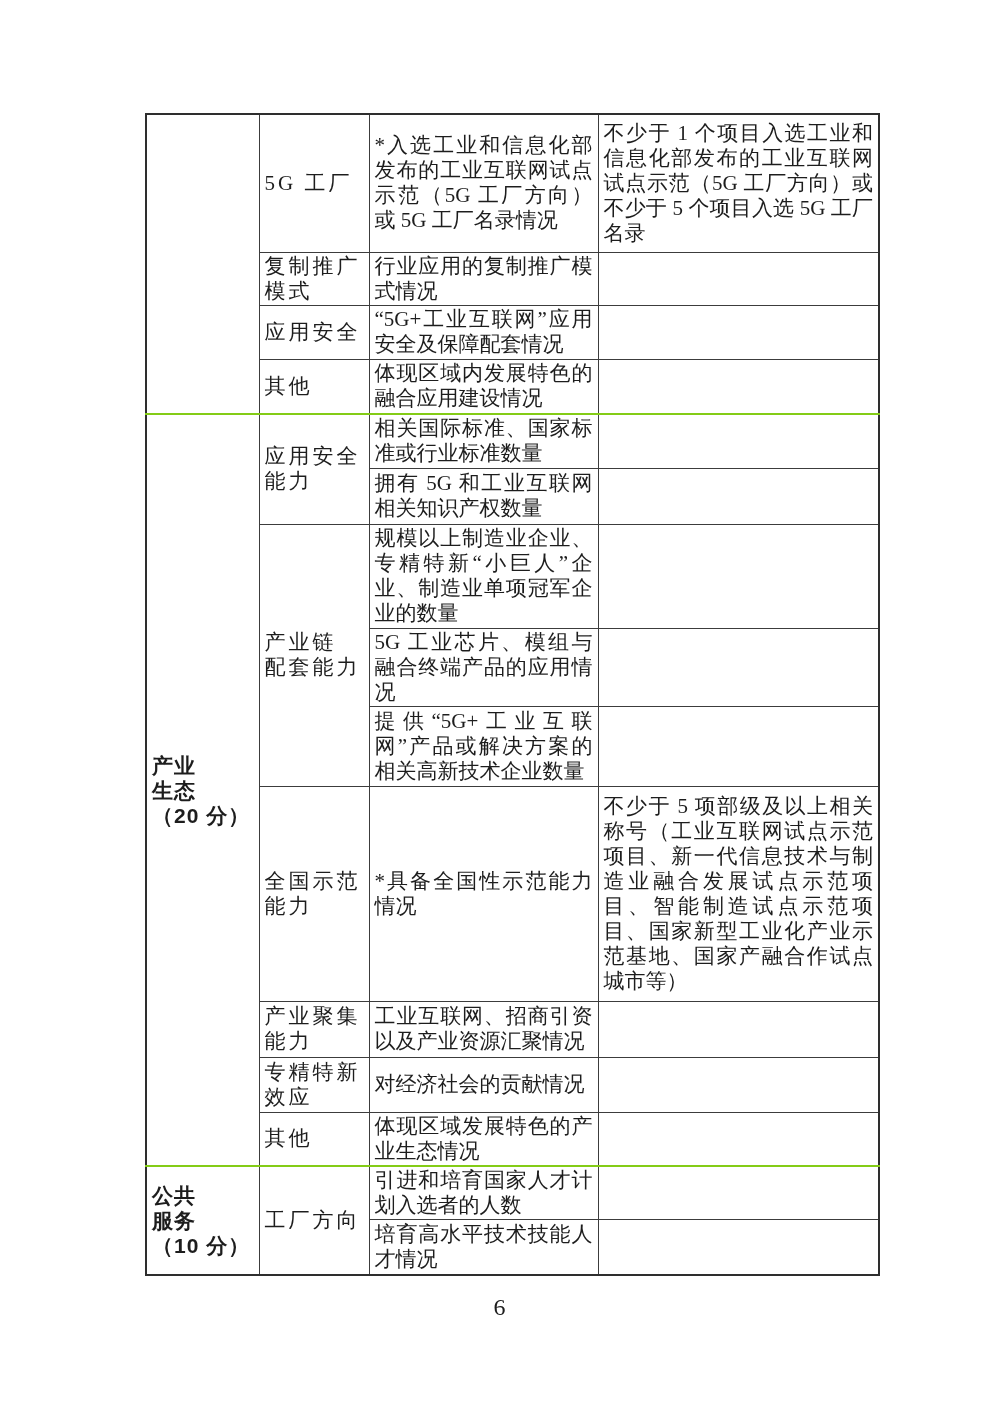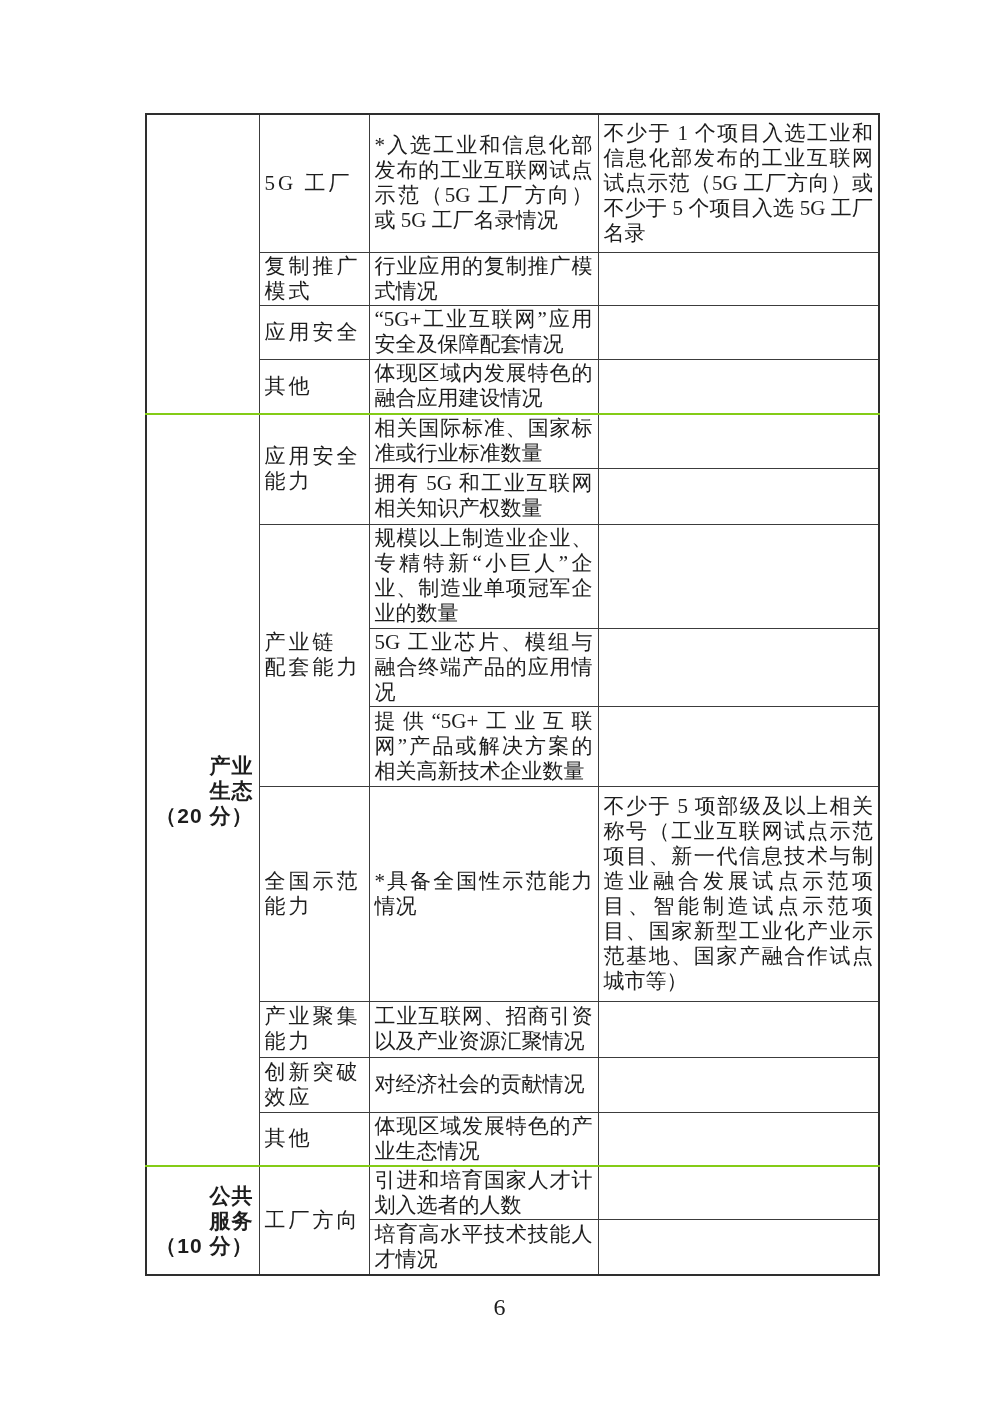--- a/index.html
+++ b/index.html
@@ -28,21 +28,21 @@
     font-size: 21px;
     line-height: 25px;
     vertical-align: middle;
     overflow: hidden;
     padding: 1px 5px;
   }
   
   tr.section-start td { border-top: 2px solid #84cc16; }
 
   td.cat {
-    text-align: right;
+    text-align: left;
     font-weight: bold;
     white-space: pre-line;
     line-height: 28px;
     letter-spacing: 1px;
     font-family: "Liberation Sans", "DejaVu Sans", sans-serif;
     font-size: 21px;
   }
   td.sub {
     white-space: pre-line;
     letter-spacing: 3px;
@@ -133,21 +133,21 @@
         <td class="ind">*具备全国性示范能力情况</td>
         <td class="req">不少于 5 项部级及以上相关称号（工业互联网试点示范项目、新一代信息技术与制造业融合发展试点示范项目、智能制造试点示范项目、国家新型工业化产业示范基地、国家产融合作试点城市等）</td>
       </tr>
       <tr style="height:56px">
         <td class="sub">产业聚集
 能力</td>
         <td class="ind">工业互联网、招商引资以及产业资源汇聚情况</td>
         <td class="req"></td>
       </tr>
       <tr style="height:55px">
-        <td class="sub">创新突破
+        <td class="sub">专精特新
 效应</td>
         <td class="ind">对经济社会的贡献情况</td>
         <td class="req"></td>
       </tr>
       <tr style="height:54px">
         <td class="sub">其他</td>
         <td class="ind">体现区域发展特色的产业生态情况</td>
         <td class="req"></td>
       </tr>
 

